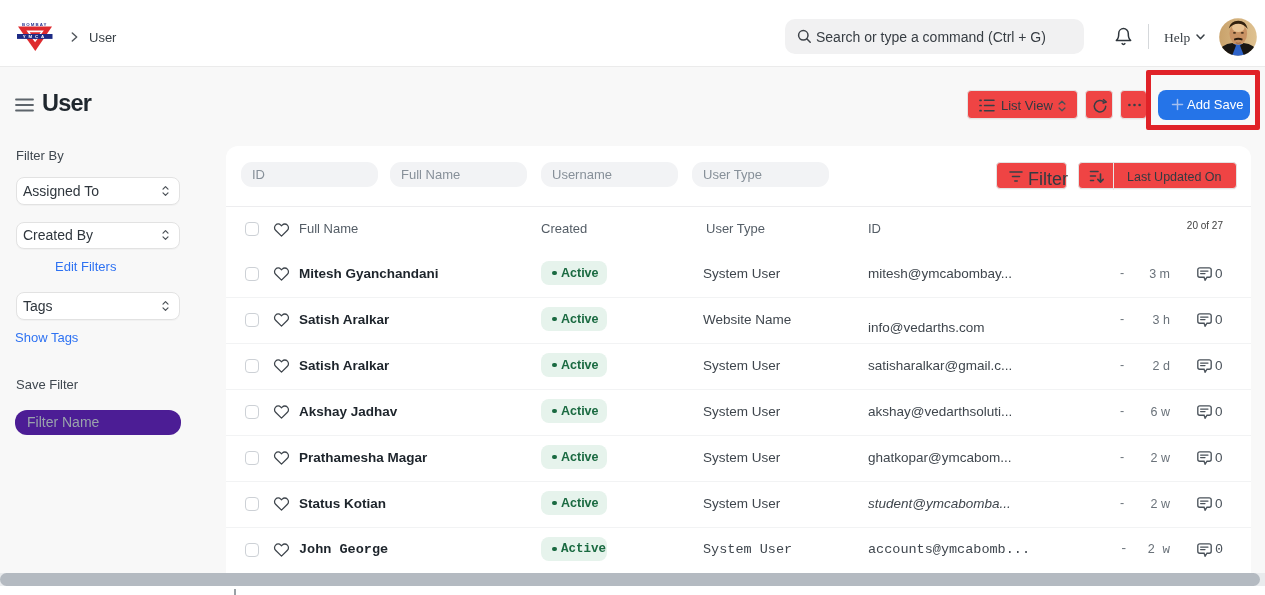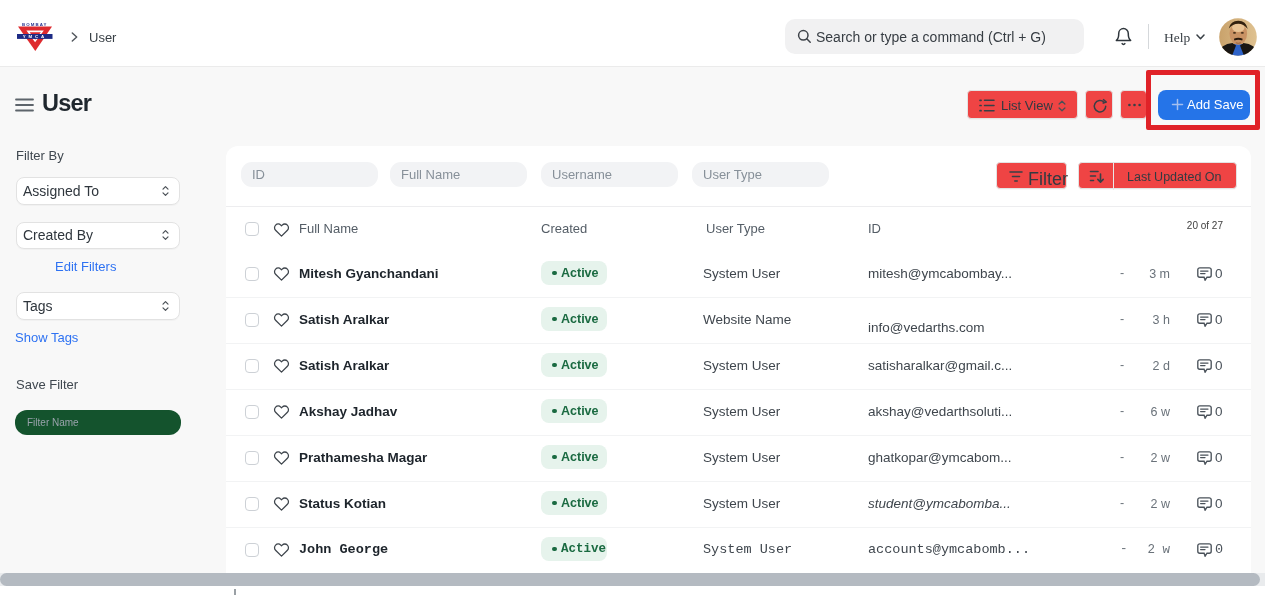--- a/index.html
+++ b/index.html
@@ -153,21 +153,21 @@
 </div>
 <div class="sb-link" style="top:259px;margin-left:40px;">Edit Filters</div>
 <div class="sb-select" style="top:291.5px; height:28px;">
   <span>Tags</span>
   <svg width="7" height="11" viewBox="0 0 7 11">
       <path d="M1 3.6 L3.5 1.1 L6 3.6 M1 7.4 L3.5 9.9 L6 7.4" fill="none" stroke="#4a5056" stroke-width="1.2" stroke-linecap="round" stroke-linejoin="round"></path>
     </svg>
 </div>
 <div class="sb-link" style="top:330px;">Show Tags</div>
 <div class="sb-label" style="top:377px; ">Save Filter</div>
-<div class="abs" style="left:15px; top:410px; width:166px; height:25px; background:#14532d; border-radius:12px; font-size:10px; color:#9aa3ac; line-height:25px; padding-left:12px;">Filter Name</div>
+<div class="abs" style="left:15px; top:410px; width:166px; height:25px; background:#4c1d95; border-radius:12px; font-size:14px; color:#9aa3ac; line-height:25px; padding-left:12px;">Filter Name</div>
 
 <div id="card">
 
   <div class="finput" style="left:15px; width:137px;">ID</div>
   <div class="finput" style="left:164px; width:137px;">Full Name</div>
   <div class="finput" style="left:315px; width:137px;">Username</div>
   <div class="finput" style="left:466px; width:137px;">User Type</div>
 
   <div class="btn" style="left:770px; top:16px; width:71px; height:27px;">
     <svg class="abs" style="left:11px; top:6px;" width="16" height="15" viewBox="0 0 16 15">

